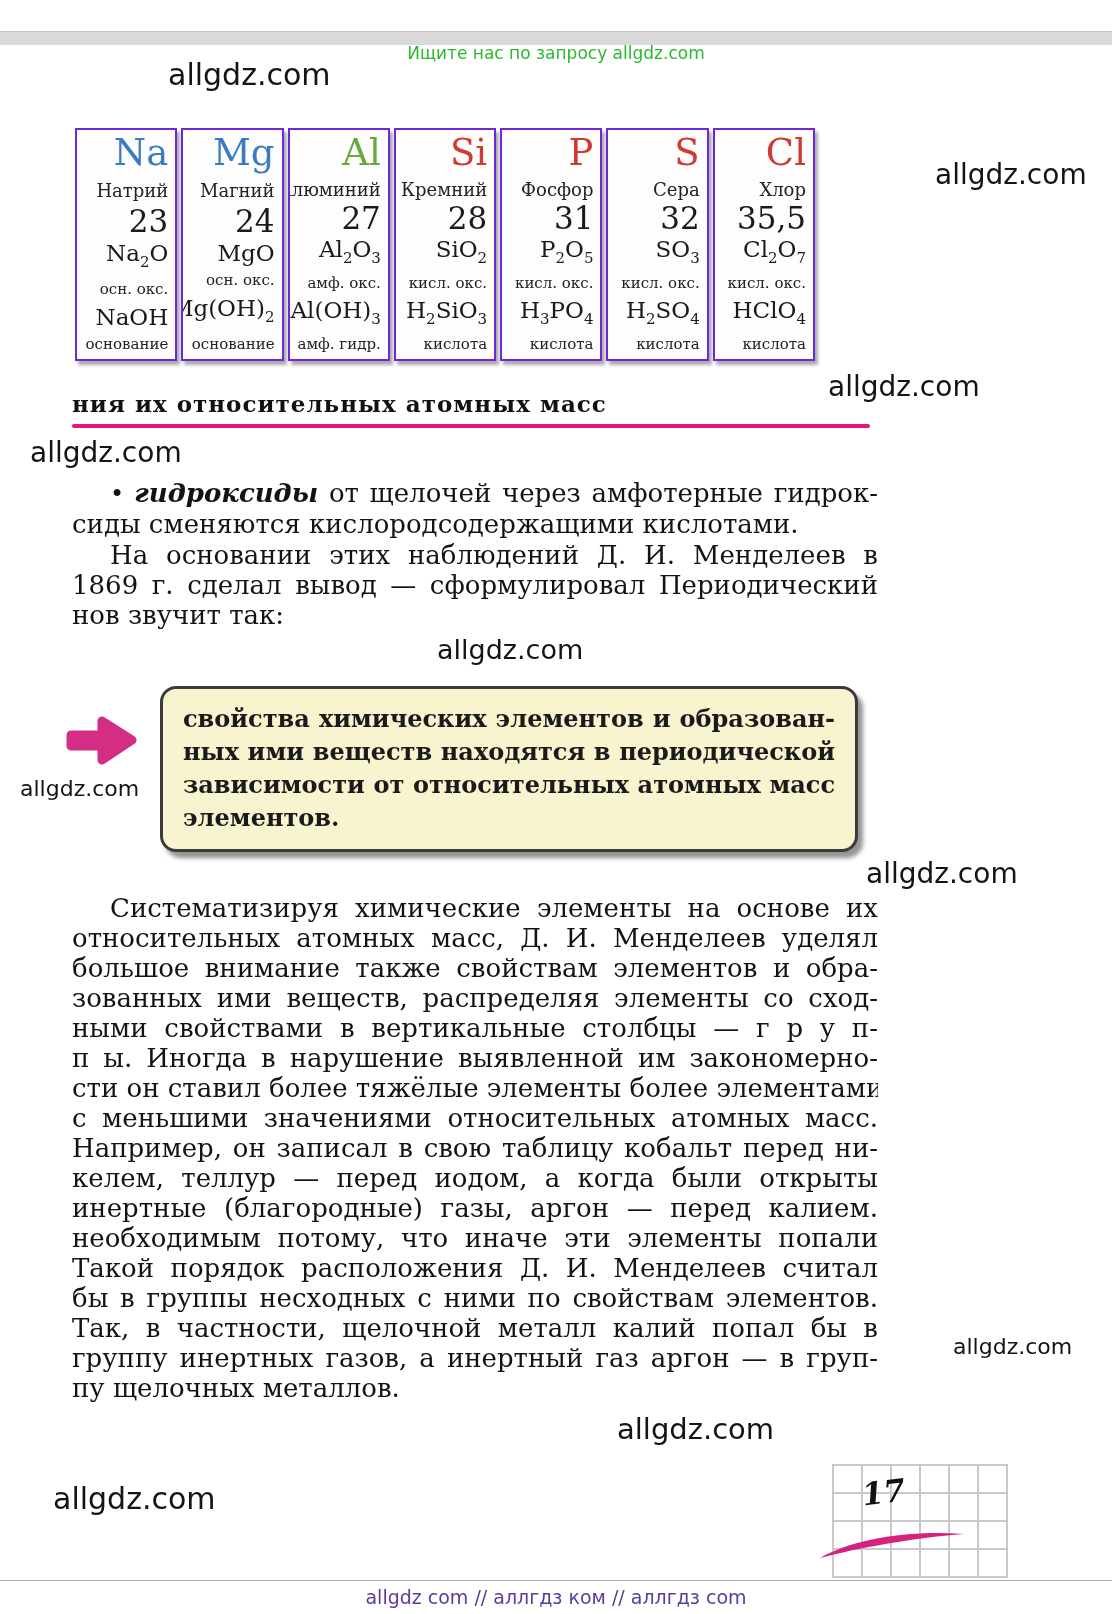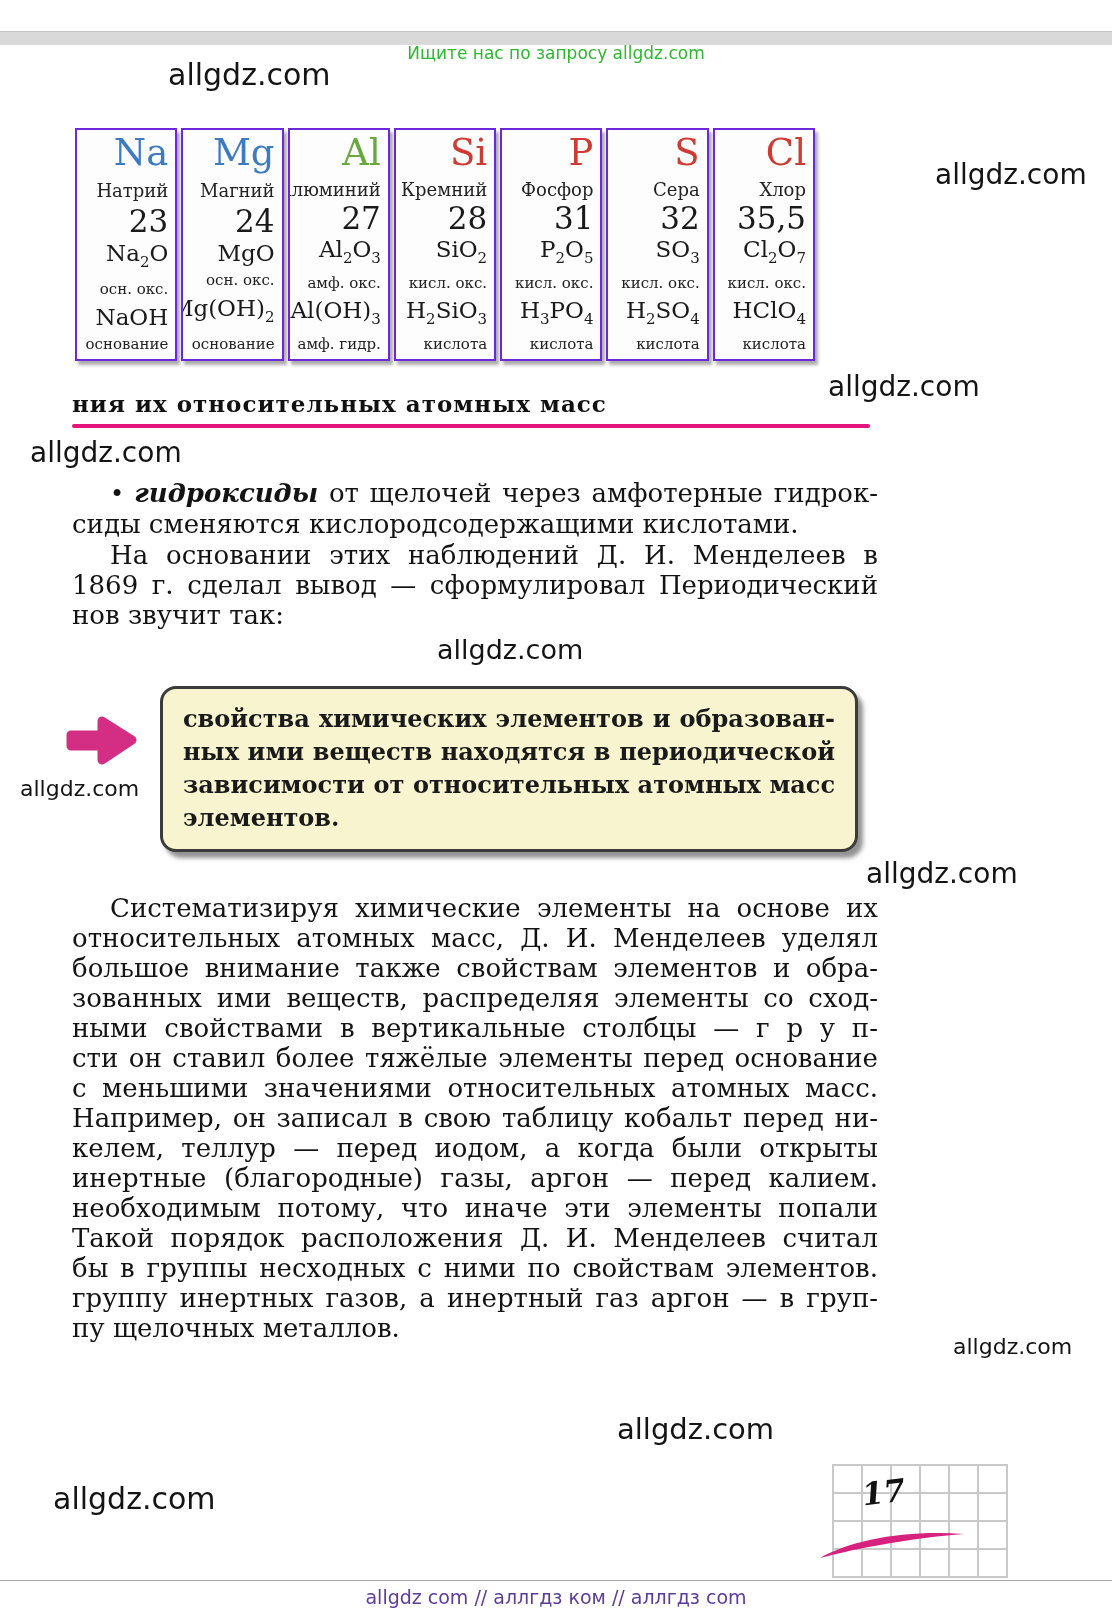--- a/index.html
+++ b/index.html
@@ -181,28 +181,30 @@
     <div class="law-line">зависимости от относительных атомных масс</div>
     <div class="law-line last">элементов.</div>
   </div>
 
   <div class="abs col" style="top:893px;left:72px;">
     <div class="pline indent">Систематизируя химические элементы на основе их</div>
     <div class="pline">относительных атомных масс, Д. И. Менделеев уделял</div>
     <div class="pline">большое внимание также свойствам элементов и обра-</div>
     <div class="pline">зованных ими веществ, распределяя элементы со сход-</div>
     <div class="pline">ными свойствами в вертикальные столбцы — г р у п-</div>
-    <div class="pline">сти он ставил более тяжёлые элементы перед основание</div>
+    <div class="pline">п ы.  Иногда в нарушение выявленной им закономерно-</div>
+    <div class="pline">сти он ставил более тяжёлые элементы более элементами</div>
     <div class="pline">с меньшими значениями относительных атомных масс.</div>
     <div class="pline">Например, он записал в свою таблицу кобальт перед ни-</div>
     <div class="pline">келем, теллур — перед иодом, а когда были открыты</div>
     <div class="pline">инертные (благородные) газы, аргон — перед калием.</div>
     <div class="pline">необходимым потому, что иначе эти элементы попали</div>
     <div class="pline">Такой порядок расположения Д. И. Менделеев считал</div>
     <div class="pline">бы в группы несходных с ними по свойствам элементов.</div>
+    <div class="pline">Так, в частности, щелочной металл калий попал бы в</div>
     <div class="pline">группу инертных газов, а инертный газ аргон — в груп-</div>
     <div class="pline last">пу щелочных металлов.</div>
   </div>
 
   <div class="abs grid-box">
     <span class="pageno">17</span>
     <svg class="swoosh" width="164" height="44" viewBox="0 0 164 44">
       <path d="M4 38 C 36 20, 88 10, 148 14 C 96 18, 42 28, 4 38 Z" fill="#d6217e"></path>
     </svg>
   </div>

